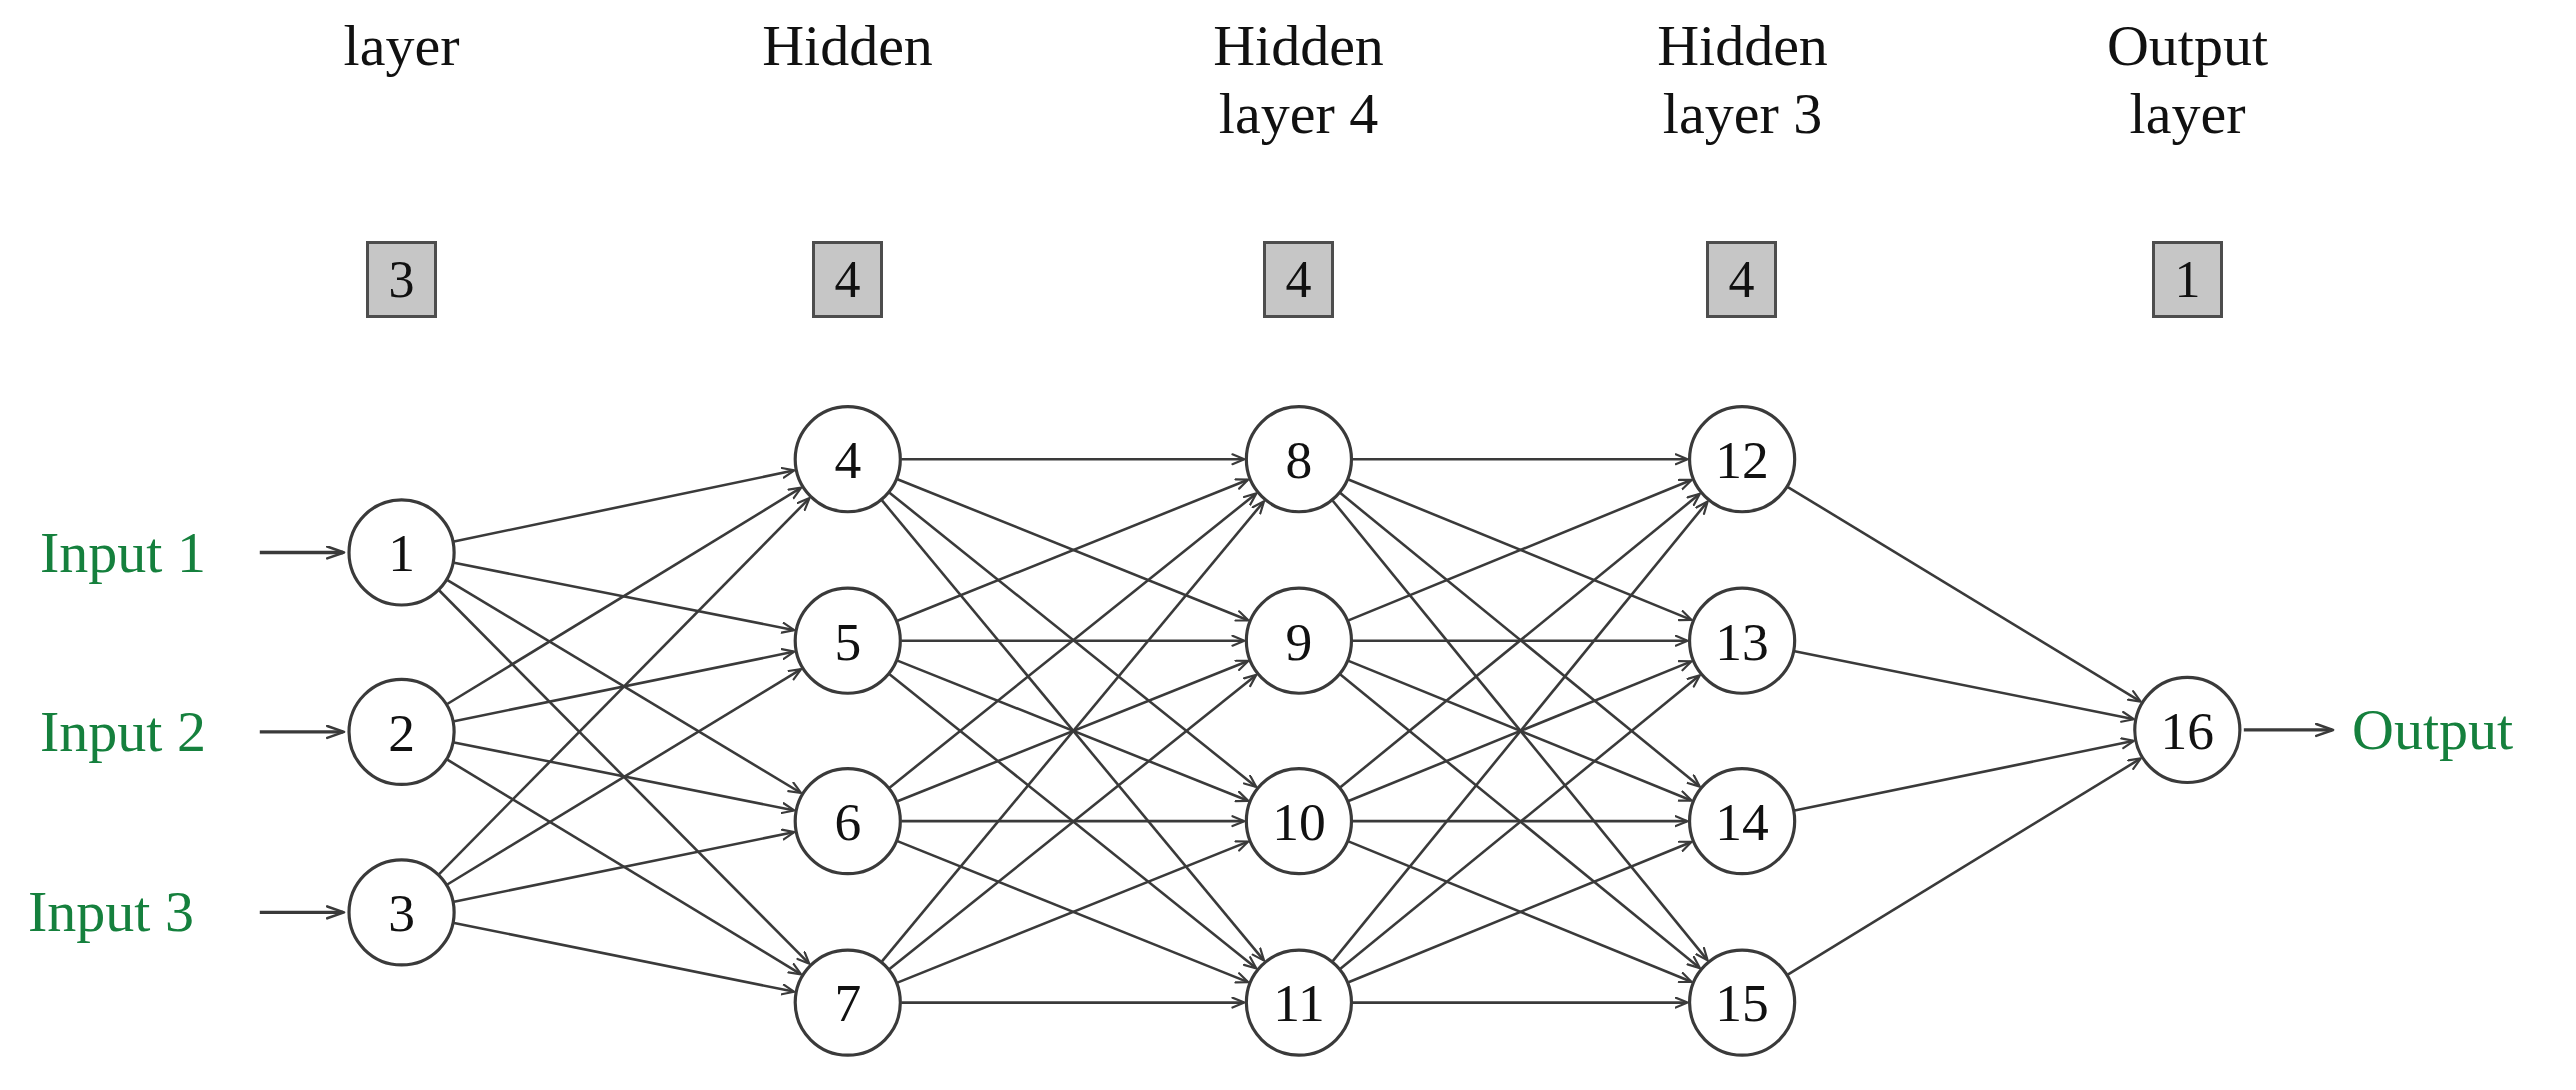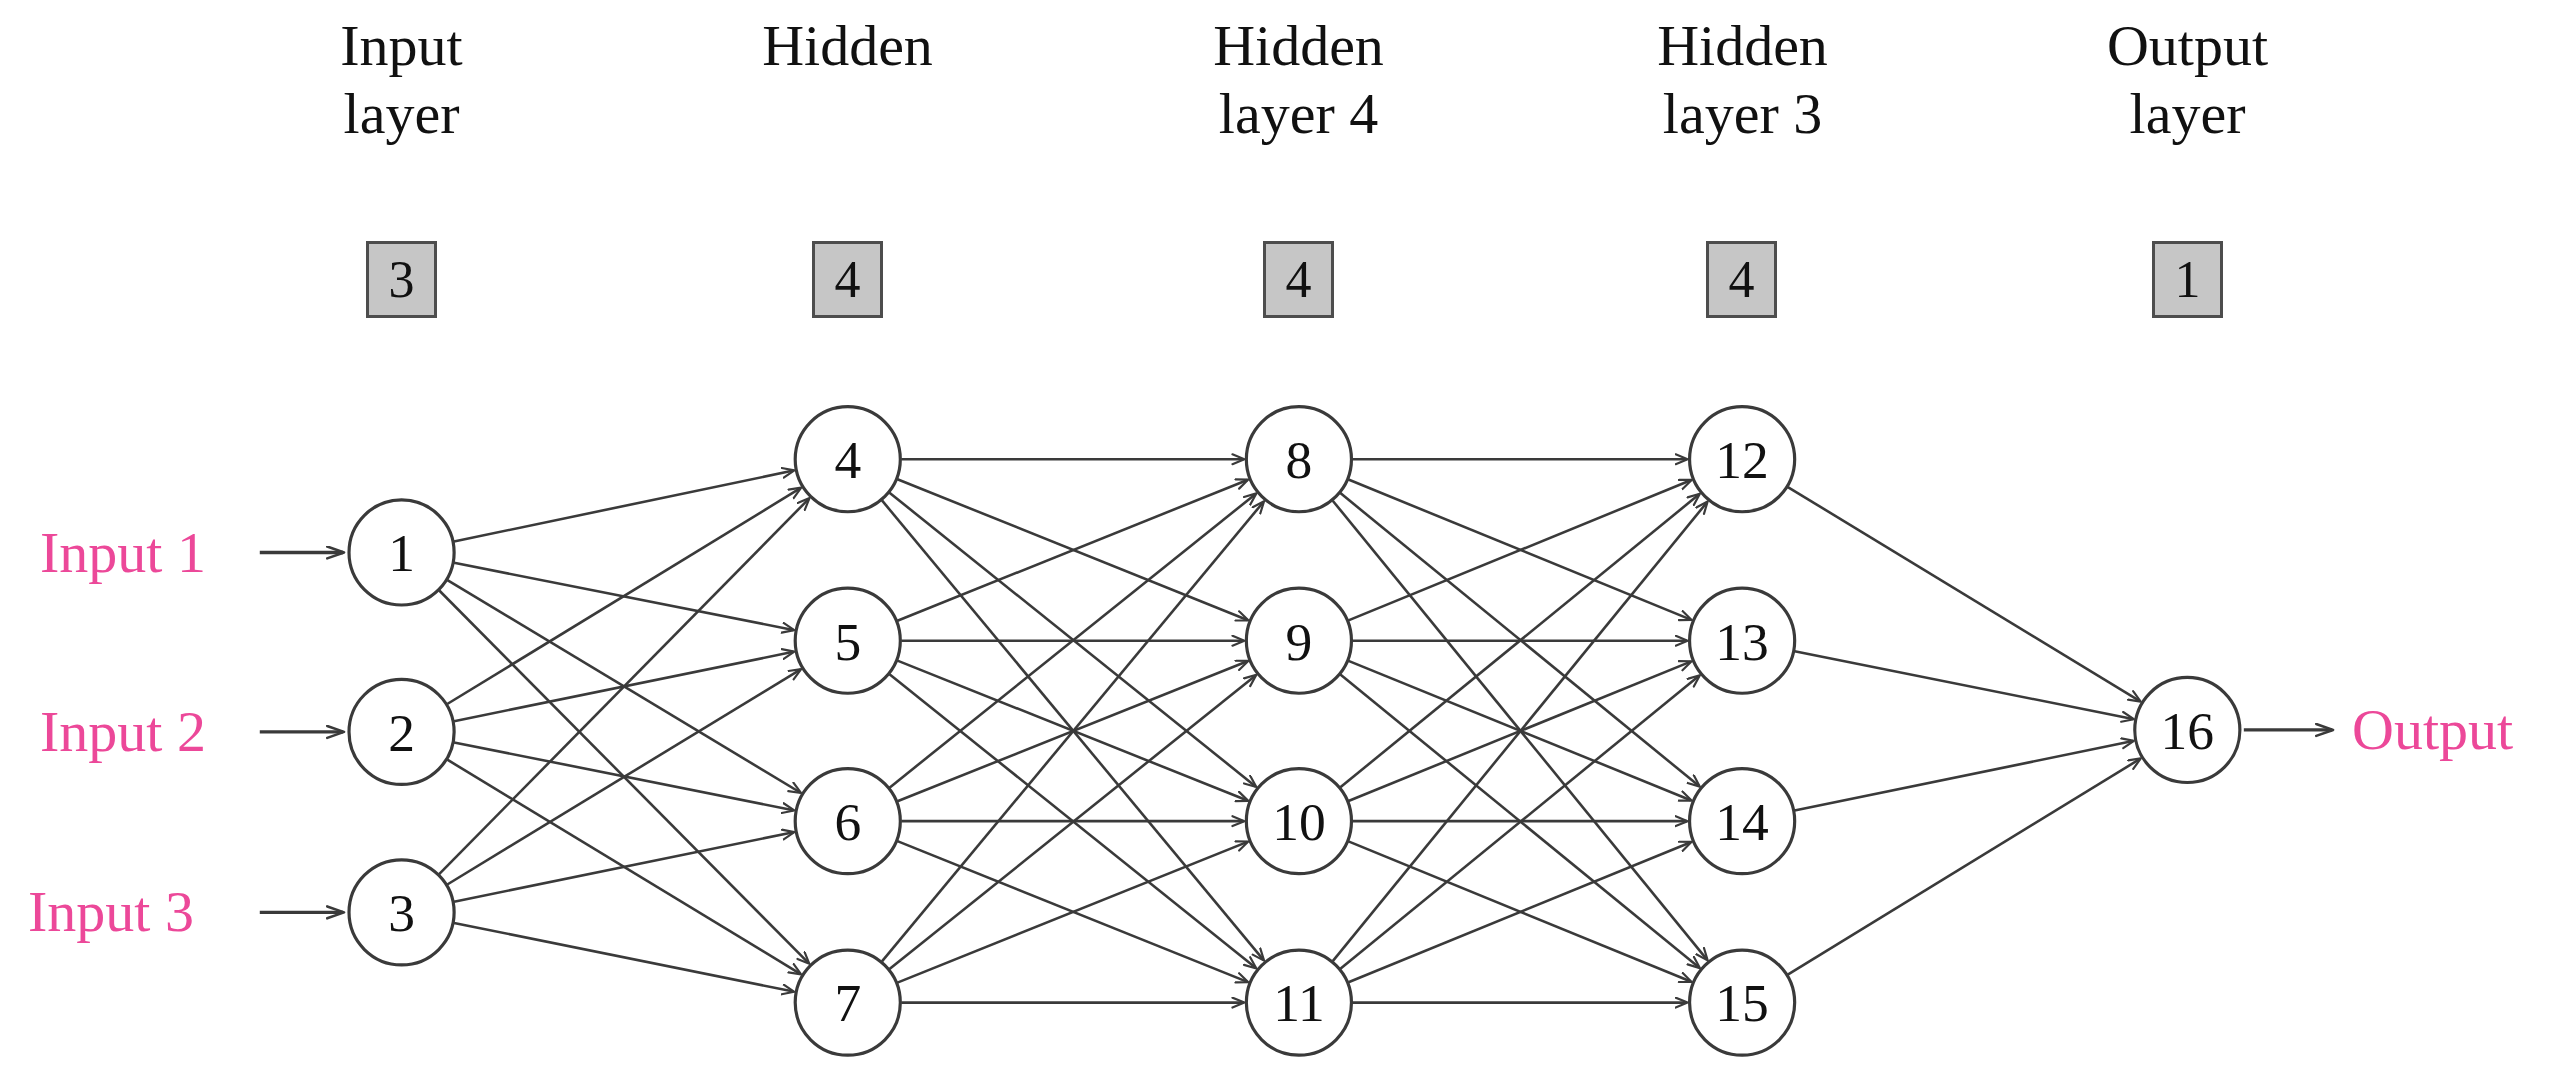--- a/index.html
+++ b/index.html
@@ -19,21 +19,21 @@
 
   .count-box{
     position:absolute;
     background:#c6c6c6;border:3px solid #4d4d4d;
     box-sizing:border-box;
     display:flex;align-items:center;justify-content:center;
     font-size:52px;color:#111;line-height:1;
   }
 
   .io-label{
-    position:absolute;font-size:58px;color:#ec4899;white-space:nowrap;
+    position:absolute;font-size:58px;color:#15803d;white-space:nowrap;
     line-height:1;
   }
   .node-text{
     font-family:"Liberation Serif","DejaVu Serif",serif;
     font-size:54px;fill:#111;
   }
   circle.node{fill:#ffffff;stroke:#3a3a3a;stroke-width:3.2;}
   line.edge,path.edge{stroke:#3a3a3a;stroke-width:2.6;fill:none;}
   line.io-arrow{stroke:#3a3a3a;stroke-width:3.4;}
 </style>
@@ -170,21 +170,20 @@
         </g>
         <g>
           <circle cx="2206" cy="736" r="53" class="node"></circle>
           <text x="2206" y="755" text-anchor="middle" class="node-text">16</text>
         </g>
       </g>
   </svg>
 
   <div id="heads">
       <div class="col-head" style="left: 104px; top: 12px; width: 595px;">
-        <span class="l1">Input</span>
         <span class="l2">layer</span>
       </div>
       <div class="col-head" style="left: 550px; top: 12px; width: 595px;">
         <span class="l1">Hidden</span>
       </div>
       <div class="col-head" style="left: 1001px; top: 12px; width: 595px;">
         <span class="l1">Hidden</span>
         <span class="l2">layer 4</span>
       </div>
       <div class="col-head" style="left: 1445px; top: 12px; width: 595px;">

